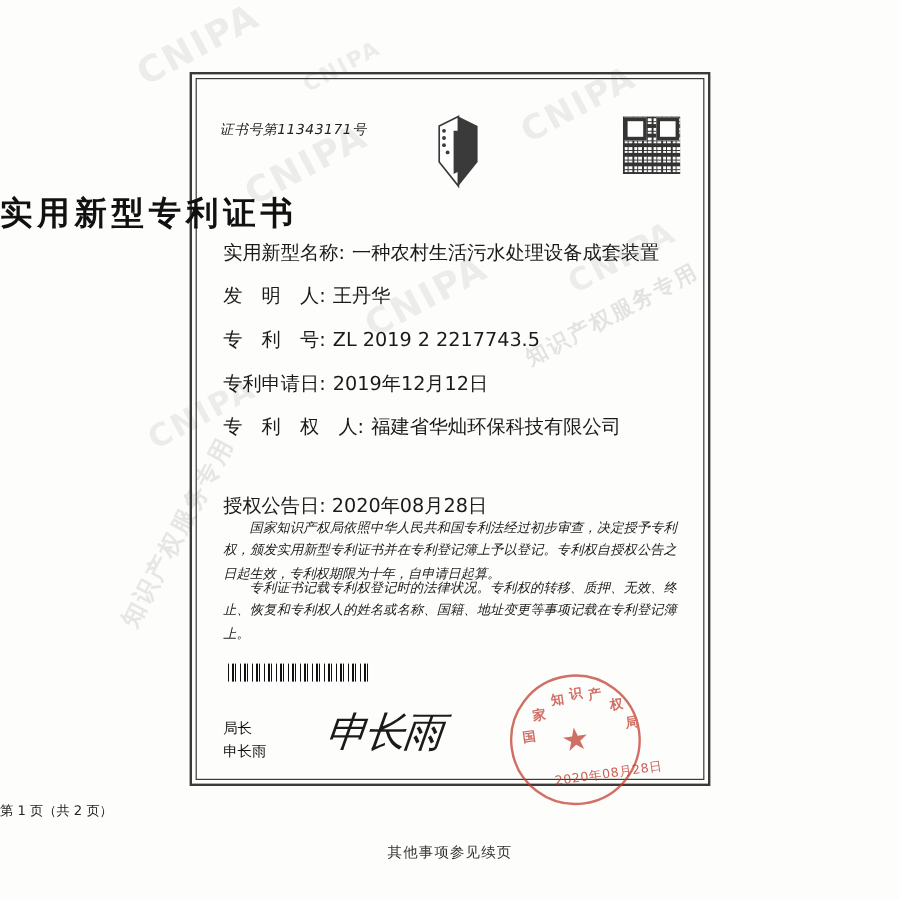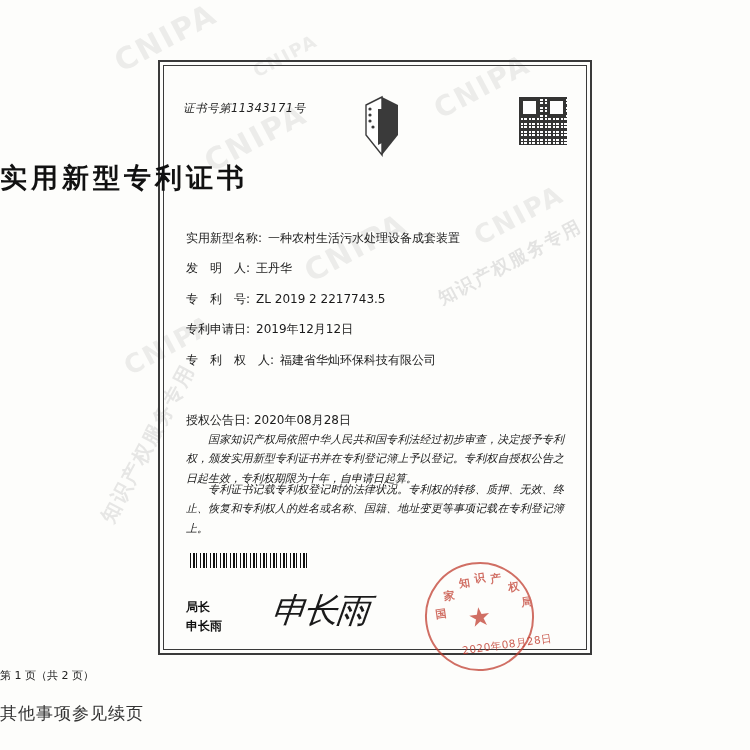--- a/index.html
+++ b/index.html
@@ -112,23 +112,23 @@
     font-family: "DejaVu Sans", sans-serif;
     font-size: 27px;
     font-weight: bold;
     letter-spacing: 4px;
     color: #111;
   }
 
   .fields {
     position: absolute;
     left: 186px;
-    top: 230px;
+    top: 199px;
     width: 380px;
-    font-size: 12px;
+    font-size: 16px;
     color: #1a1a1a;
     line-height: 1.45;
   }
   .row {
     display: flex;
     margin-bottom: 13px;
     white-space: nowrap;
   }
   .row .lbl {
     flex: none;
@@ -165,21 +165,20 @@
       #111 6px, #111 7px, #fff 7px, #fff 10px);
   }
 
   .sign-label {
     position: absolute;
     left: 186px;
     top: 598px;
     font-size: 12px;
     line-height: 1.6;
     color: #111;
-    font-weight: bold;
   }
   .signature {
     position: absolute;
     left: 272px;
     top: 588px;
     font-family: "DejaVu Serif", serif;
     font-size: 34px;
     font-style: italic;
     color: #1a1a1a;
     letter-spacing: -2px;
@@ -235,22 +234,22 @@
     left: 0; right: 0;
     top: 668px;
     text-align: left;
     font-size: 11px;
     color: #222;
   }
   .footer-note {
     position: absolute;
     left: 0; right: 0;
     top: 702px;
-    text-align: left;
-    font-size: 17px;
+    text-align: center;
+    font-size: 12px;
     color: #333;
     letter-spacing: 1px;
   }
 </style>
 </head>
 <body>
 
 <div class="page">
 
   <div class="wm wm-1">CNIPA</div>

